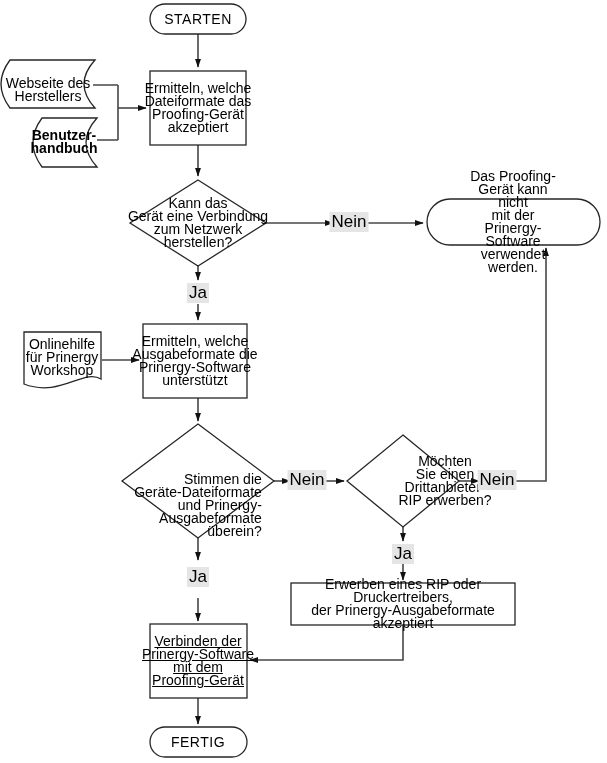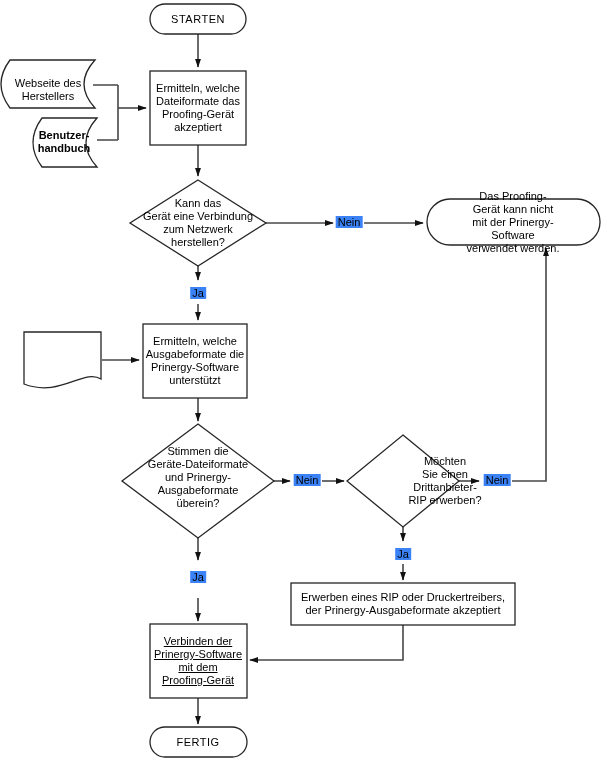--- a/index.html
+++ b/index.html
@@ -9,30 +9,30 @@
     background:#ffffff;
     font-family:"Liberation Sans",sans-serif;
     overflow:hidden;
   }
   #wires{position:absolute;left:0;top:0;}
   .node-label{
     position:absolute;
     transform:translate(-50%,-50%);
     white-space:pre-line;
     text-align:center;
-    font-size:11px;
+    font-size:14px;
     line-height:13px;
     color:#000;
   }
   .edge-label{
     position:absolute;
     transform:translate(-50%,-50%);
-    font-size:11px;
+    font-size:17px;
     color:#000;
-    background:#3b82f6;
+    background:#e5e5e5;
     padding:0 2px;
   }
   .terminator-label{letter-spacing:0.5px;}
 </style>
 </head>
 <body>
 
 <div id="stage">
 
   <svg id="wires" width="607" height="763" viewBox="0 0 607 763">
@@ -91,25 +91,28 @@
 Dateiformate das
 Proofing-Gerät
 akzeptiert</div>
   <div class="node-label" style="left:513px;top:222px;">Das Proofing-Gerät kann nicht
 mit der Prinergy-Software
 verwendet werden.</div>
   <div class="node-label" style="left:198px;top:223px;">Kann das
 Gerät eine Verbindung
 zum Netzwerk
 herstellen?</div>
+  <div class="node-label" style="left:62px;top:357px;">Onlinehilfe
+für Prinergy
+Workshop</div>
   <div class="node-label" style="left:195px;top:361px;">Ermitteln, welche
 Ausgabeformate die
 Prinergy-Software
 unterstützt</div>
-  <div class="node-label" style="left:198px;top:477px;">Stimmen die
+  <div class="node-label" style="left:198px;top:505px;text-align:right;">Stimmen die
 Geräte-Dateiformate
 und Prinergy-
 Ausgabeformate
 überein?</div>
   <div class="node-label" style="left:400px;top:481px;margin-left:45px;">Möchten
 Sie einen
 Drittanbieter-
 RIP erwerben?</div>
   <div class="node-label" style="left:403px;top:604px;">Erwerben eines RIP oder Druckertreibers,
 der Prinergy-Ausgabeformate akzeptiert</div>

